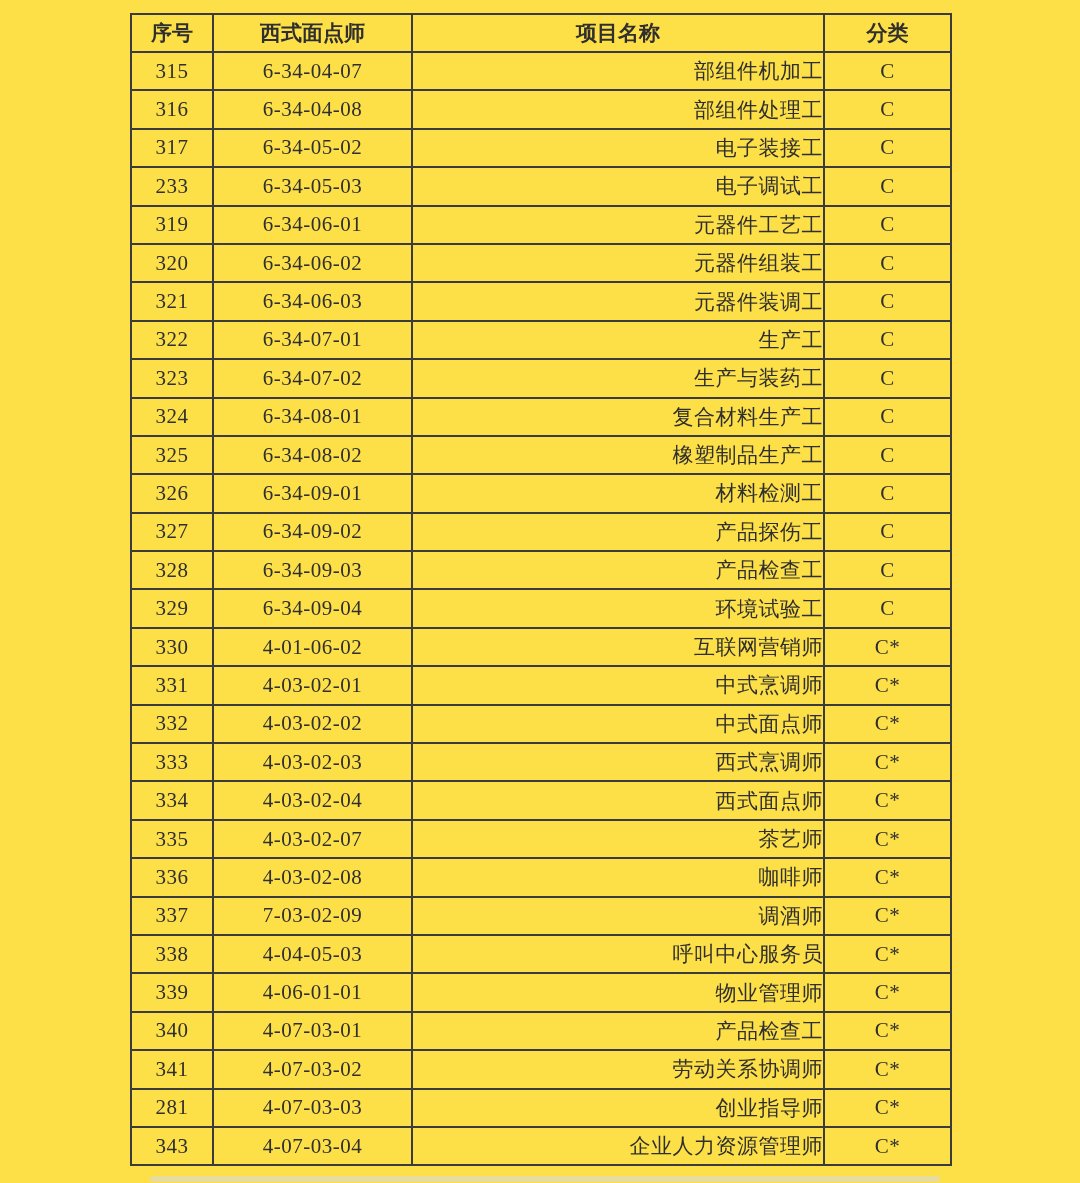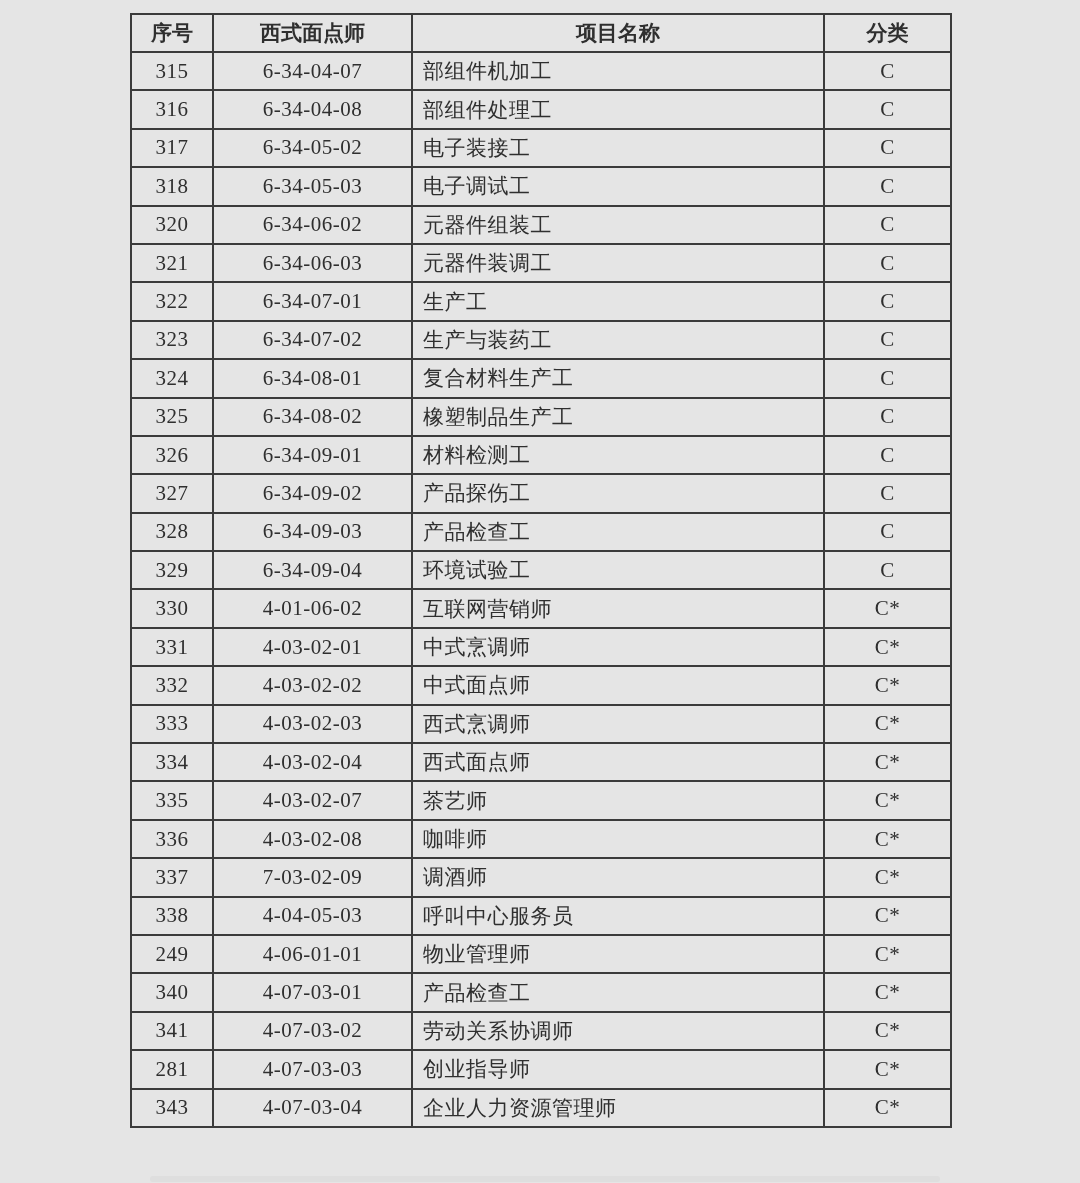--- a/index.html
+++ b/index.html
@@ -4,21 +4,21 @@
 <style>
   html, body {
     margin: 0;
     padding: 0;
     background: #ffffff;
   }
   .page {
     position: relative;
     width: 1080px;
     height: 1183px;
-    background: #e5e5e5;
+    background: #fde047;
     font-family: "Liberation Serif", "DejaVu Serif", serif;
     color: #2f2f2f;
     overflow: hidden;
   }
   table.doc-table {
     position: absolute;
     left: 130px;
     top: 13px;
     width: 820px;
     border-collapse: collapse;
@@ -40,21 +40,21 @@
   }
   .doc-table td {
     height: 36.4px;
     font-size: 21px;
     font-weight: normal;
     text-align: center;
     padding: 0;
     letter-spacing: 0.5px;
   }
   .doc-table td.c-name {
-    text-align: left;
+    text-align: right;
     padding-left: 10px;
     margin-top: 28px;
   }
   col.w-serial  { width: 82px; }
   col.w-code    { width: 199px; }
   col.w-name    { width: 412px; }
   col.w-cat     { width: 127px; }
   .scan-artifact {
     position: absolute;
     left: 150px;
@@ -99,23 +99,29 @@
           <td class="c-name">部组件处理工</td>
           <td class="c-cat">C</td>
         </tr>
         <tr>
           <td class="c-serial">317</td>
           <td class="c-code">6-34-05-02</td>
           <td class="c-name">电子装接工</td>
           <td class="c-cat">C</td>
         </tr>
         <tr>
-          <td class="c-serial">318</td>
+          <td class="c-serial">233</td>
           <td class="c-code">6-34-05-03</td>
           <td class="c-name">电子调试工</td>
+          <td class="c-cat">C</td>
+        </tr>
+        <tr>
+          <td class="c-serial">319</td>
+          <td class="c-code">6-34-06-01</td>
+          <td class="c-name">元器件工艺工</td>
           <td class="c-cat">C</td>
         </tr>
         <tr>
           <td class="c-serial">320</td>
           <td class="c-code">6-34-06-02</td>
           <td class="c-name">元器件组装工</td>
           <td class="c-cat">C</td>
         </tr>
         <tr>
           <td class="c-serial">321</td>
@@ -219,21 +225,21 @@
           <td class="c-name">调酒师</td>
           <td class="c-cat">C*</td>
         </tr>
         <tr>
           <td class="c-serial">338</td>
           <td class="c-code">4-04-05-03</td>
           <td class="c-name">呼叫中心服务员</td>
           <td class="c-cat">C*</td>
         </tr>
         <tr>
-          <td class="c-serial">249</td>
+          <td class="c-serial">339</td>
           <td class="c-code">4-06-01-01</td>
           <td class="c-name">物业管理师</td>
           <td class="c-cat">C*</td>
         </tr>
         <tr>
           <td class="c-serial">340</td>
           <td class="c-code">4-07-03-01</td>
           <td class="c-name">产品检查工</td>
           <td class="c-cat">C*</td>
         </tr>

